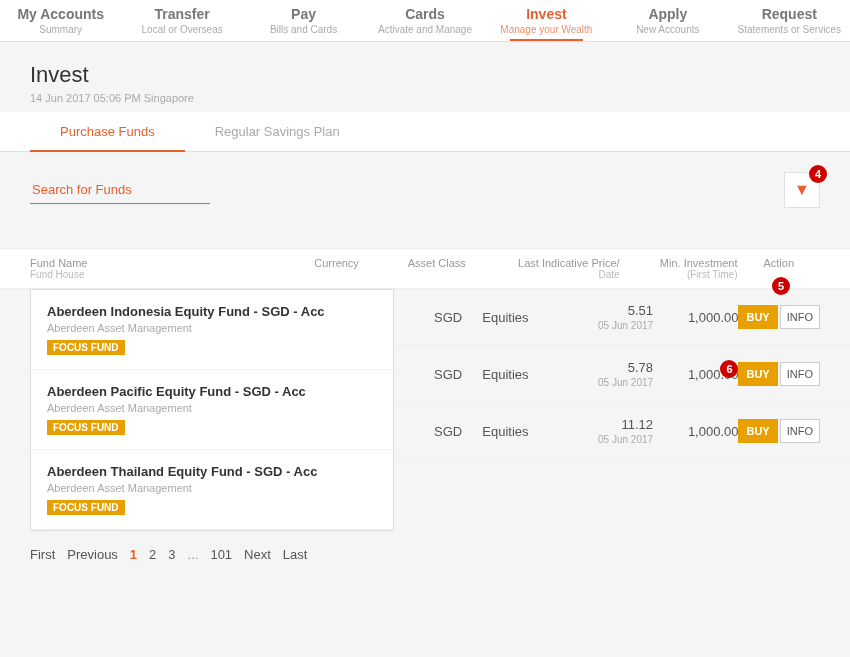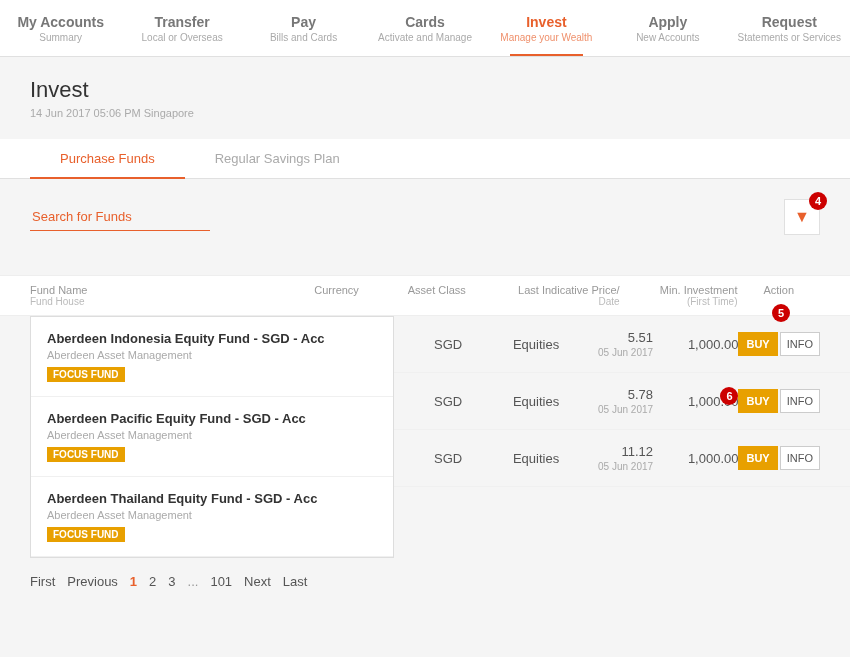--- a/index.html
+++ b/index.html
@@ -3,21 +3,21 @@
   <meta charset="utf-8">
   <style>
     * { margin: 0; padding: 0; box-sizing: border-box; }
     body { font-family: Arial, sans-serif; background: #f5f5f5; width: 850px; height: 657px; overflow: hidden; font-size: 13px; color: #333; }
 
     
     .top-nav {
       display: flex;
       background: #fff;
       border-bottom: 1px solid #e0e0e0;
-      height: 57px;
+      height: 42px;
     }
     .nav-item {
       flex: 1;
       display: flex;
       flex-direction: column;
       align-items: center;
       justify-content: center;
       cursor: pointer;
       padding: 8px 4px;
       position: relative;
@@ -54,21 +54,21 @@
 
     .page-title {
       font-size: 22px;
       font-weight: 300;
       color: #333;
       margin-bottom: 4px;
     }
     .page-subtitle {
       font-size: 11px;
       color: #aaa;
-      margin-bottom: 20px;
+      margin-bottom: 8px;
     }
 
     
     .tabs {
       display: flex;
       border-bottom: 1px solid #e0e0e0;
       margin-bottom: 20px;
       background: #fff;
       margin-left: -30px;
       margin-right: -30px;
@@ -167,21 +167,21 @@
     .focus-fund-badge {
       background: #e8a000;
       color: #fff;
       font-size: 10px;
       font-weight: bold;
       padding: 2px 6px;
       display: inline-block;
     }
 
     .fund-currency { flex: 0.8; text-align: center; font-size: 13px; color: #555; }
-    .fund-asset { flex: 0.9; text-align: right; font-size: 13px; color: #555; }
+    .fund-asset { flex: 0.9; text-align: left; font-size: 13px; color: #555; }
     .fund-price { flex: 1.1; text-align: right; font-size: 13px; color: #555; }
     .fund-price-date { font-size: 10px; color: #aaa; margin-top: 2px; }
     .fund-min { flex: 1; text-align: right; font-size: 13px; color: #555; }
     .fund-action { flex: 0.7; text-align: right; display: flex; gap: 2px; justify-content: flex-end; align-items: center; position: relative; }
 
     .btn-buy {
       background: #e8a000;
       color: #fff;
       border: none;
       padding: 6px 8px;

